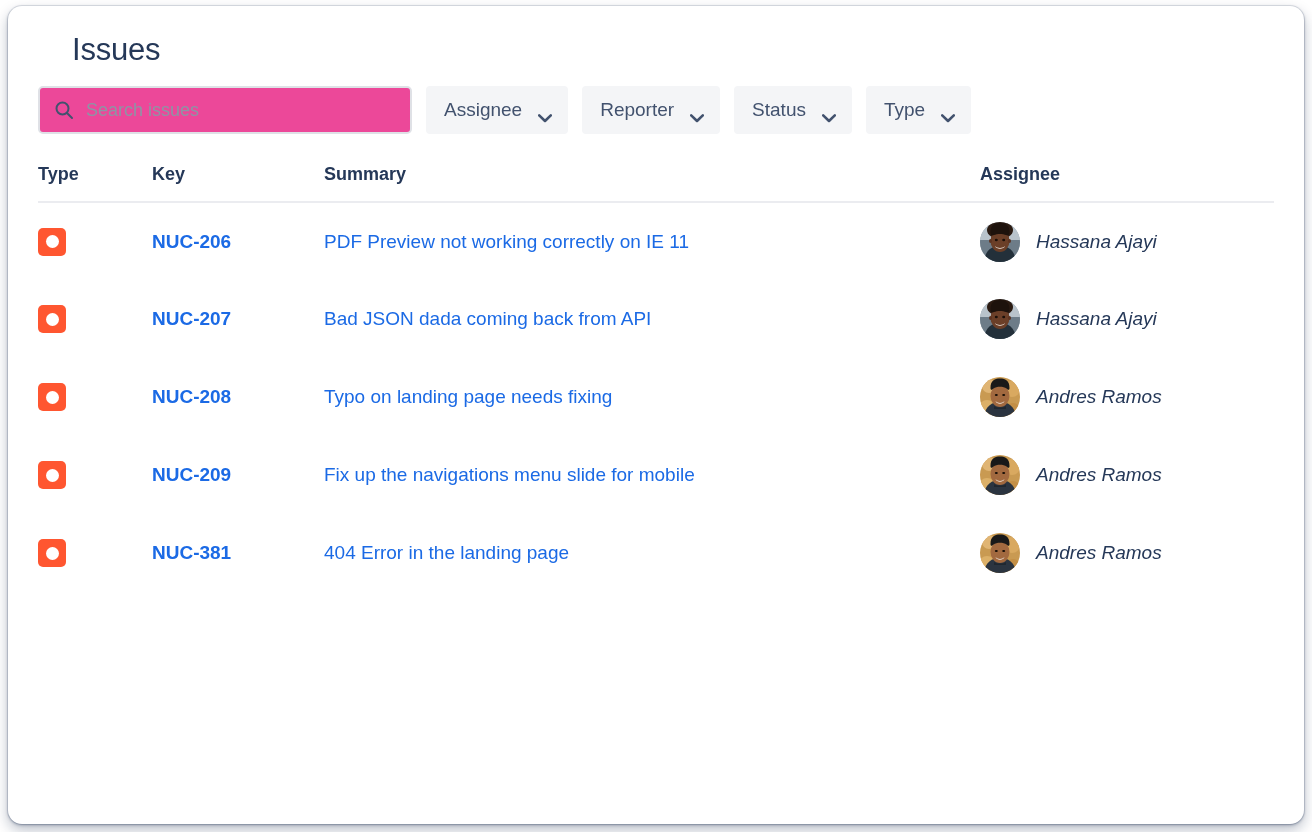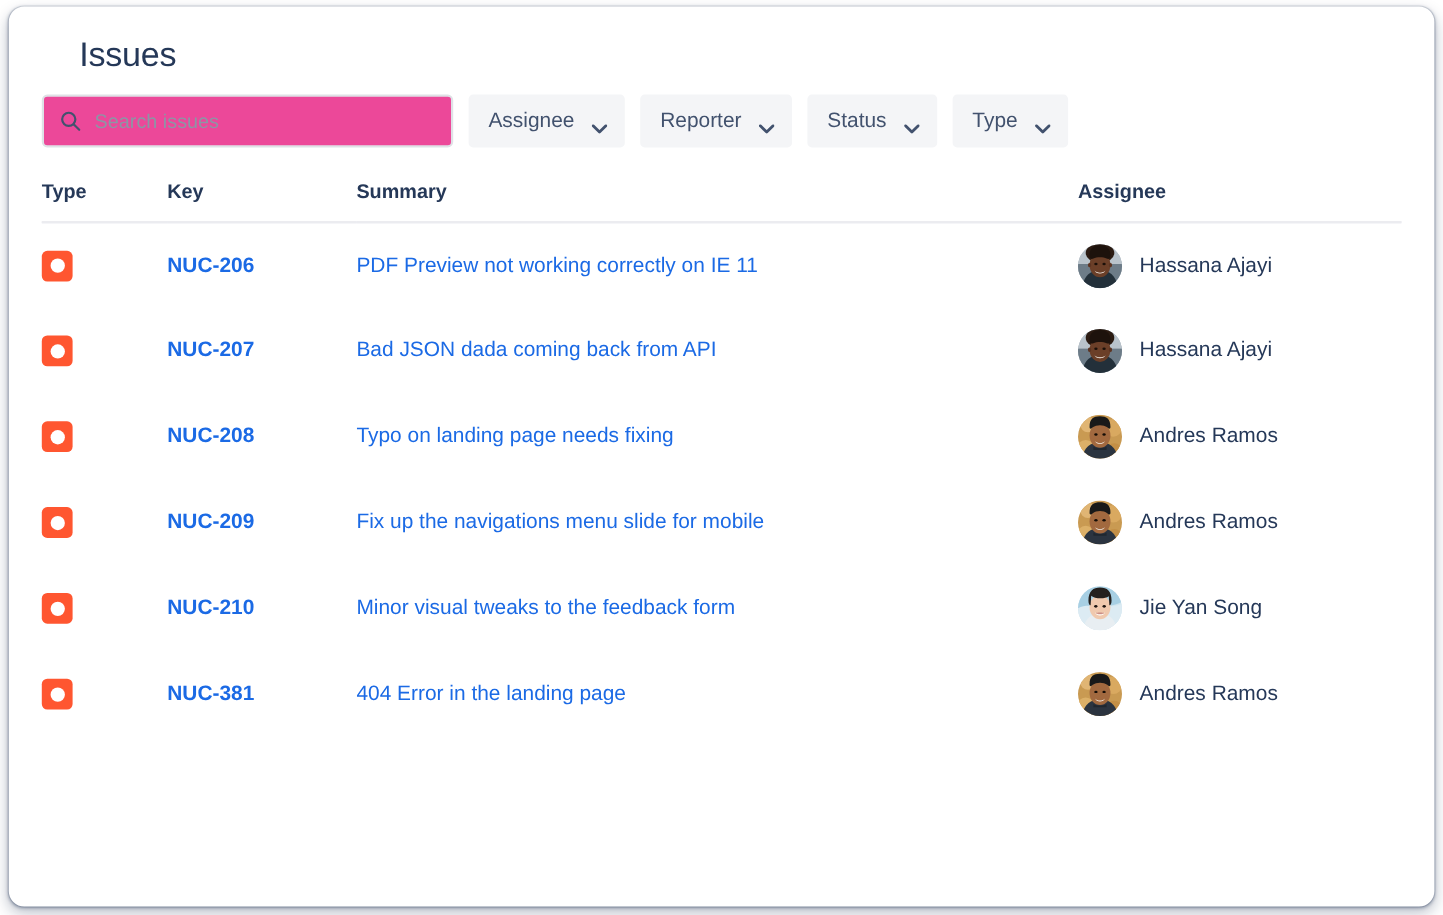--- a/index.html
+++ b/index.html
@@ -162,21 +162,21 @@
 
   .assignee-cell { display: flex; align-items: center; gap: 16px; }
   .avatar {
     width: 40px;
     height: 40px;
     border-radius: 50%;
     flex: 0 0 40px;
     overflow: hidden;
     display: block;
   }
-  .assignee-name { font-size: 19px; color: #253858; white-space: nowrap; }
+  .assignee-name { font-size: 19px; color: #253858; white-space: nowrap; font-style: italic; }
 </style>
 </head>
 <body>
 
 <svg width="0" height="0" style="position:absolute" aria-hidden="true">
   <defs>
 
     <symbol id="av-hassana" viewBox="0 0 40 40">
       <rect width="40" height="40" fill="#9aa6b0"></rect>
       <rect x="0" y="0" width="40" height="18" fill="#b9c3cb"></rect>
@@ -374,41 +374,20 @@
           <td>
             <div class="assignee-cell">
               <svg class="avatar" viewBox="0 0 40 40">
                   <use href="#av-andres"></use>
                 </svg>
               <span class="assignee-name">Andres Ramos</span>
             </div>
           </td>
         </tr>
 
-        <tr>
-          <td>
-            <div class="type-icon">
-                <span class="dot"></span>
-              </div>
-          </td>
-          <td>
-            <a class="issue-key">NUC-210</a>
-          </td>
-          <td>
-            <a class="issue-summary">Minor visual tweaks to the feedback form</a>
-          </td>
-          <td>
-            <div class="assignee-cell">
-              <svg class="avatar" viewBox="0 0 40 40">
-                  <use href="#av-jie"></use>
-                </svg>
-              <span class="assignee-name">Jie Yan Song</span>
-            </div>
-          </td>
-        </tr>
 
 
         <tr>
           <td>
             <div class="type-icon">
                 <span class="dot"></span>
               </div>
           </td>
           <td>
             <a class="issue-key">NUC-381</a>

